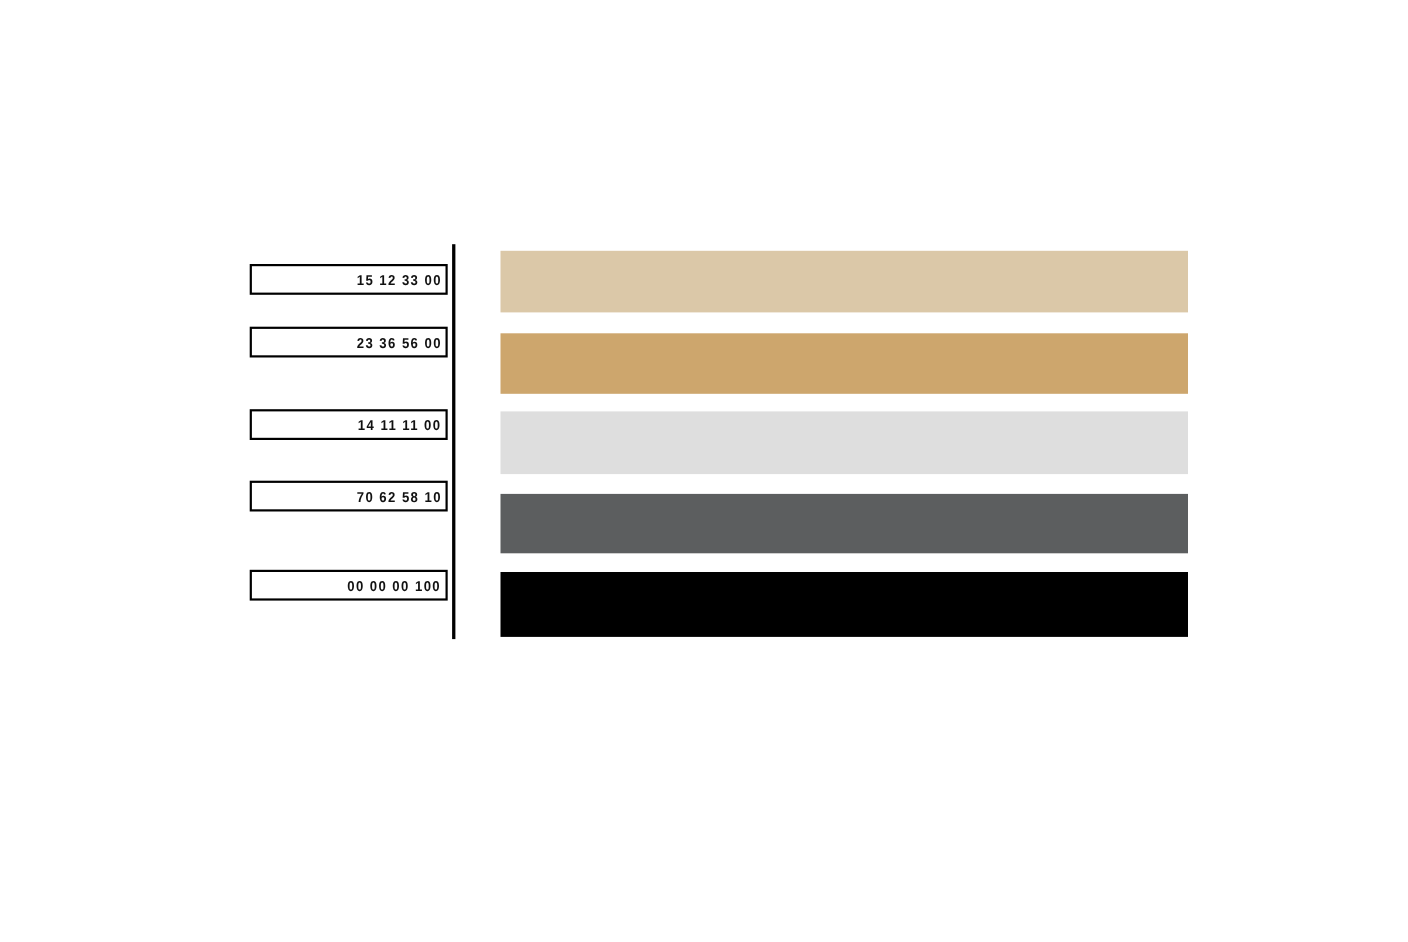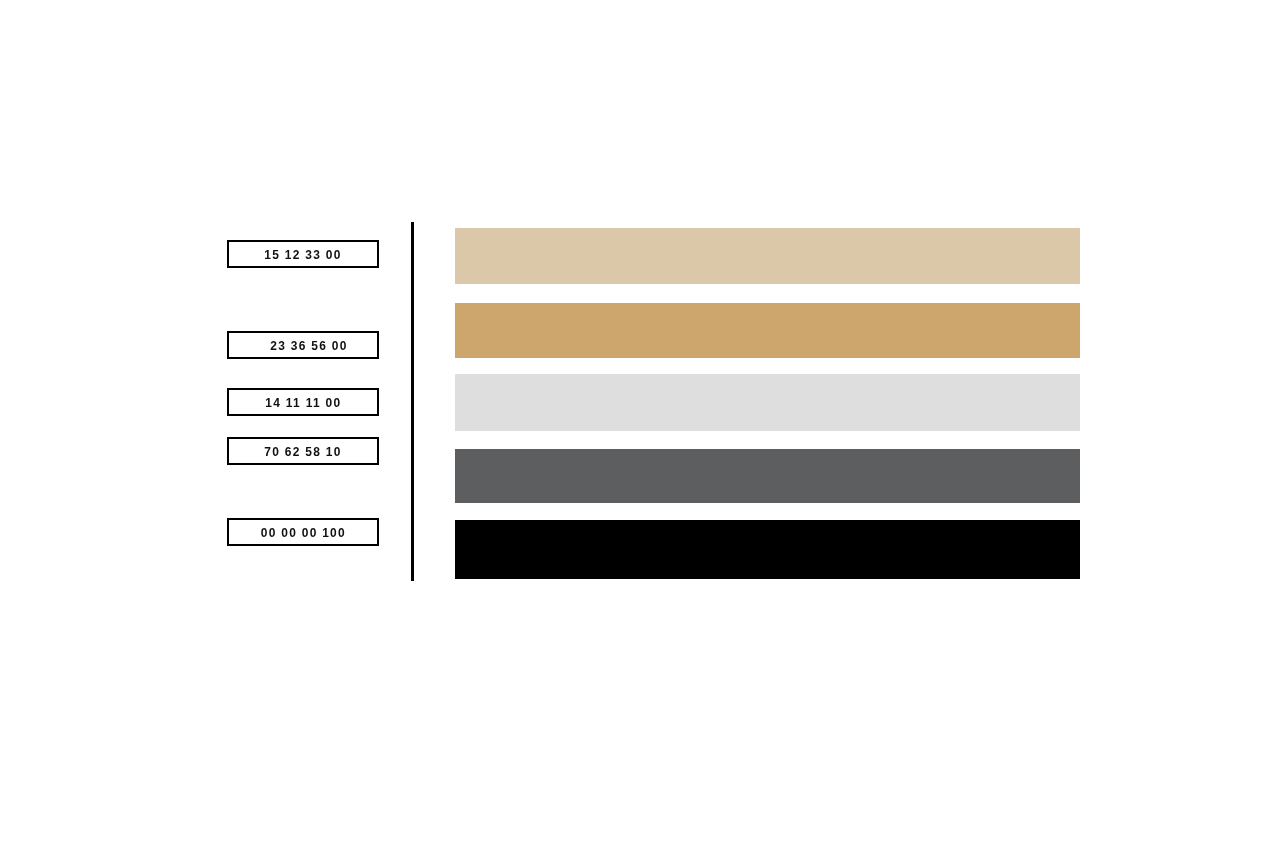--- a/index.html
+++ b/index.html
@@ -38,28 +38,28 @@
   .palette-row {
     position: absolute;
     left: 0;
     width: 1280px;
   }
 
   
   .cmyk-chip {
     position: absolute;
     left: 227px;
-    width: 152px;
+    width: 180px;
     height: 28px;
     box-sizing: border-box;
     border: 2px solid #000000;
     background: #ffffff;
     display: flex;
     align-items: center;
-    justify-content: center;
+    justify-content: flex-end;
   }
   .cmyk-chip-text {
     font-family: "Liberation Sans", "DejaVu Sans", sans-serif;
     font-size: 13px;
     font-weight: 700;
     letter-spacing: 1.4px;
     color: #111111;
     line-height: 1;
     white-space: nowrap;
     transform: scaleX(0.92);
@@ -80,28 +80,28 @@
   <div class="divider-rule" style="background: rgb(0, 0, 0);"></div>
 
   <div class="palette-row">
     <div class="cmyk-chip" style="top: 240px;">
       <span class="cmyk-chip-text">15 12 33 00</span>
     </div>
     <div class="color-swatch" style="top: 228px; height: 56px; background: rgb(219, 200, 168);"></div>
   </div>
 
   <div class="palette-row">
-    <div class="cmyk-chip" style="top: 331px; padding-left: 12px;">
+    <div class="cmyk-chip" style="top: 297px; padding-left: 12px;">
       <span class="cmyk-chip-text">23 36 56 00</span>
     </div>
     <div class="color-swatch" style="top: 303px; height: 55px; background: rgb(205, 166, 109);"></div>
   </div>
 
   <div class="palette-row">
-    <div class="cmyk-chip" style="top: 388px;">
+    <div class="cmyk-chip" style="top: 372px;">
       <span class="cmyk-chip-text">14 11 11 00</span>
     </div>
     <div class="color-swatch" style="top: 374px; height: 57px; background: rgb(222, 222, 222);"></div>
   </div>
 
   <div class="palette-row">
     <div class="cmyk-chip" style="top: 437px;">
       <span class="cmyk-chip-text">70 62 58 10</span>
     </div>
     <div class="color-swatch" style="top: 449px; height: 54px; background: rgb(92, 94, 95);"></div>

